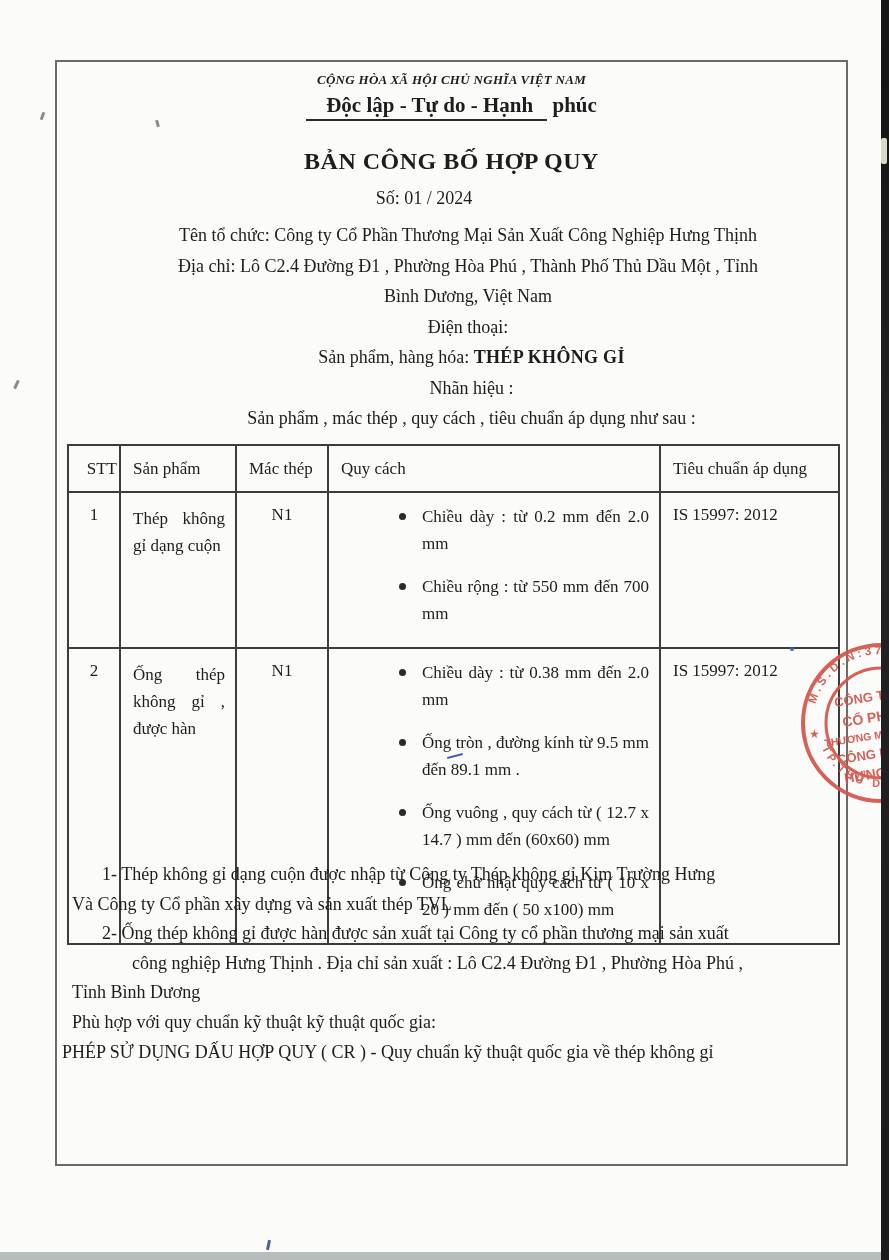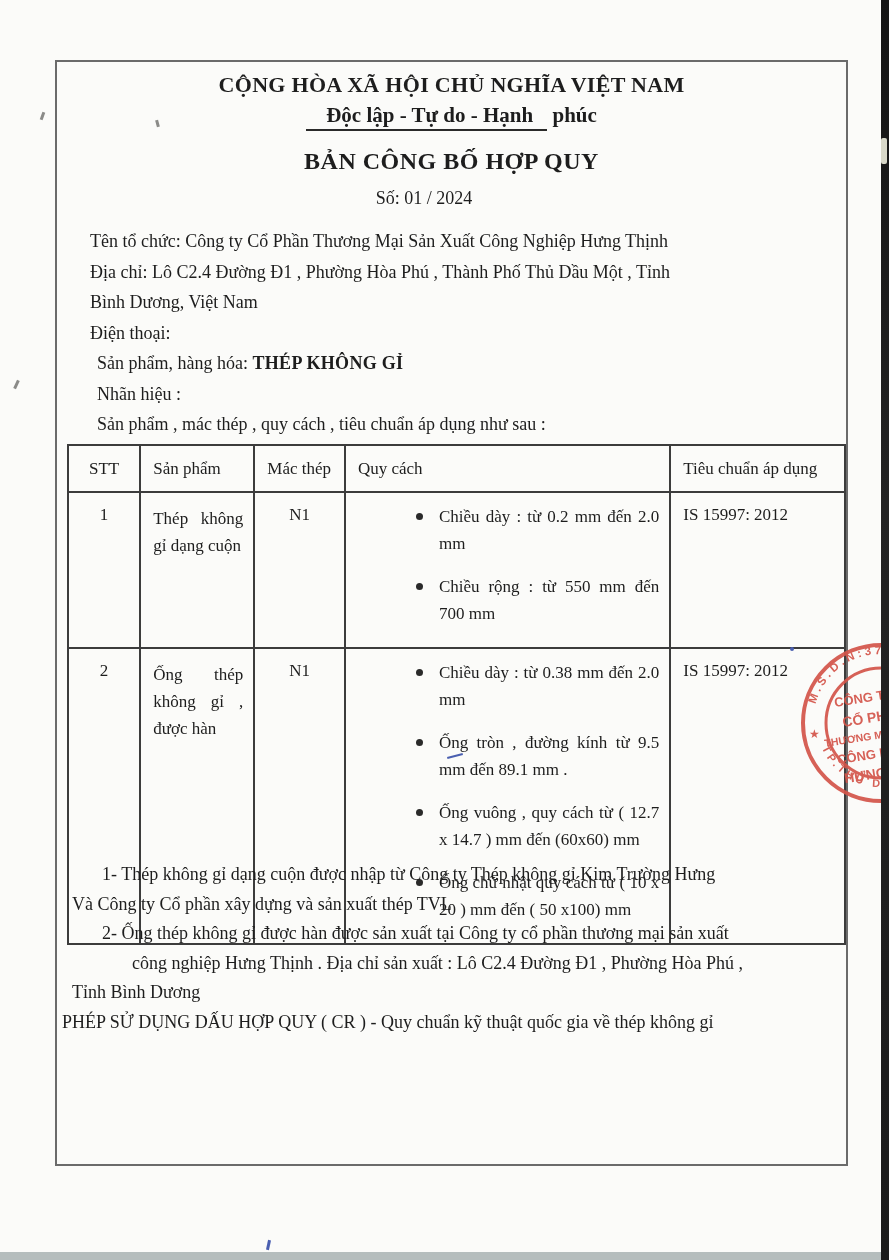--- a/index.html
+++ b/index.html
@@ -8,48 +8,48 @@
     background:#fbfbf9;
     font-family:"Liberation Serif","DejaVu Serif",serif;
     color:#1d1d1d;
   }
   .frame{
     position:absolute;left:55px;top:60px;width:789px;height:1102px;
     border:2px solid #6b6b6b;background:transparent;
   }
   
   .nat-header{position:absolute;top:10px;left:0;width:100%;text-align:center;}
-  .country{font-size:22px;font-weight:bold;letter-spacing:.3px;}
+  .country{font-size:13px;font-weight:bold;letter-spacing:.3px;font-style:italic;}
   .motto{font-size:21px;font-weight:bold;margin-top:5px;}
   .motto .u{border-bottom:2px solid #2a2a2a;padding:0 14px 2px 20px;}
   .doc-title{
     position:absolute;top:86px;left:0;width:100%;margin:0;
     text-align:center;font-size:24px;font-weight:bold;letter-spacing:.5px;
   }
   .doc-number{
     position:absolute;top:126px;left:0;width:100%;
     text-align:center;padding-right:55px;box-sizing:border-box;
     font-size:18px;
   }
   
-  .info-block{position:absolute;top:164px;left:0;width:100%;font-size:18px;line-height:30.5px;}
+  .info-block{position:absolute;top:158px;left:0;width:100%;font-size:18px;line-height:30.5px;text-align:center;}
   .info-block p{margin:0;padding-left:33px;white-space:nowrap;}
   .info-block p.ind2{padding-left:40px;}
   .product-name{font-weight:bold;letter-spacing:.3px;}
   
   .products-table{
     position:absolute;top:382px;left:10px;
     border-collapse:collapse;table-layout:fixed;
     font-size:17px;color:#1d1d1d;
   }
   .products-table th,.products-table td{
     border:2px solid #3c3c3c;font-weight:normal;vertical-align:top;
   }
   .products-table th{height:41px;vertical-align:middle;text-align:left;padding:2px 12px;}
-  .products-table th.c{text-align:right;padding:2px 20px;}
+  .products-table th.c{text-align:right;padding:2px 2px;}
   td.stt{text-align:center;padding-top:12px;}
   td.prod{padding:12px 10px 6px 12px;text-align:justify;line-height:27px;}
   td.grade{text-align:center;padding-top:12px;}
   td.std{padding:12px 6px 6px 12px;}
   td.specs{padding:4px 6px 4px 0;}
   ul.spec-list{margin:0;padding:6px 4px 0 66px;list-style:none;}
   ul.spec-list li{
     position:relative;padding-left:27px;margin-bottom:16px;
     text-align:justify;line-height:27px;
   }
@@ -165,20 +165,21 @@
     </tr>
   </tbody>
     </table>
 
   <div class="notes">
     <div class="n-i1">1-  Thép không gỉ dạng cuộn được nhập từ Công ty Thép không gỉ Kim Trường Hưng</div>
     <div class="n-i0">Và Công ty Cổ phần xây dựng và sản xuất thép TVL</div>
     <div class="n-i1">2-  Ống thép không gỉ được hàn được sản xuất tại Công ty cổ phần thương mại sản xuất</div>
     <div class="n-i2">công nghiệp Hưng Thịnh . Địa chỉ sản xuất : Lô C2.4 Đường Đ1 , Phường Hòa Phú ,</div>
     <div class="n-i0">Tỉnh Bình Dương</div>
+    <div class="n-i0">Phù hợp với quy chuẩn kỹ thuật kỹ thuật quốc gia:</div>
     <div class="n-full">PHÉP SỬ DỤNG DẤU HỢP QUY ( CR ) -  Quy chuẩn kỹ thuật quốc gia về thép không gỉ</div>
   </div>
 
 </div>
 
 <div class="stamp-wrap">
   <svg width="190" height="190" viewBox="0 0 190 190">
     <g stroke="#d4564b" fill="none">
       <circle cx="95" cy="95" r="78" stroke-width="4"></circle>
       <circle cx="95" cy="95" r="55" stroke-width="3"></circle>

